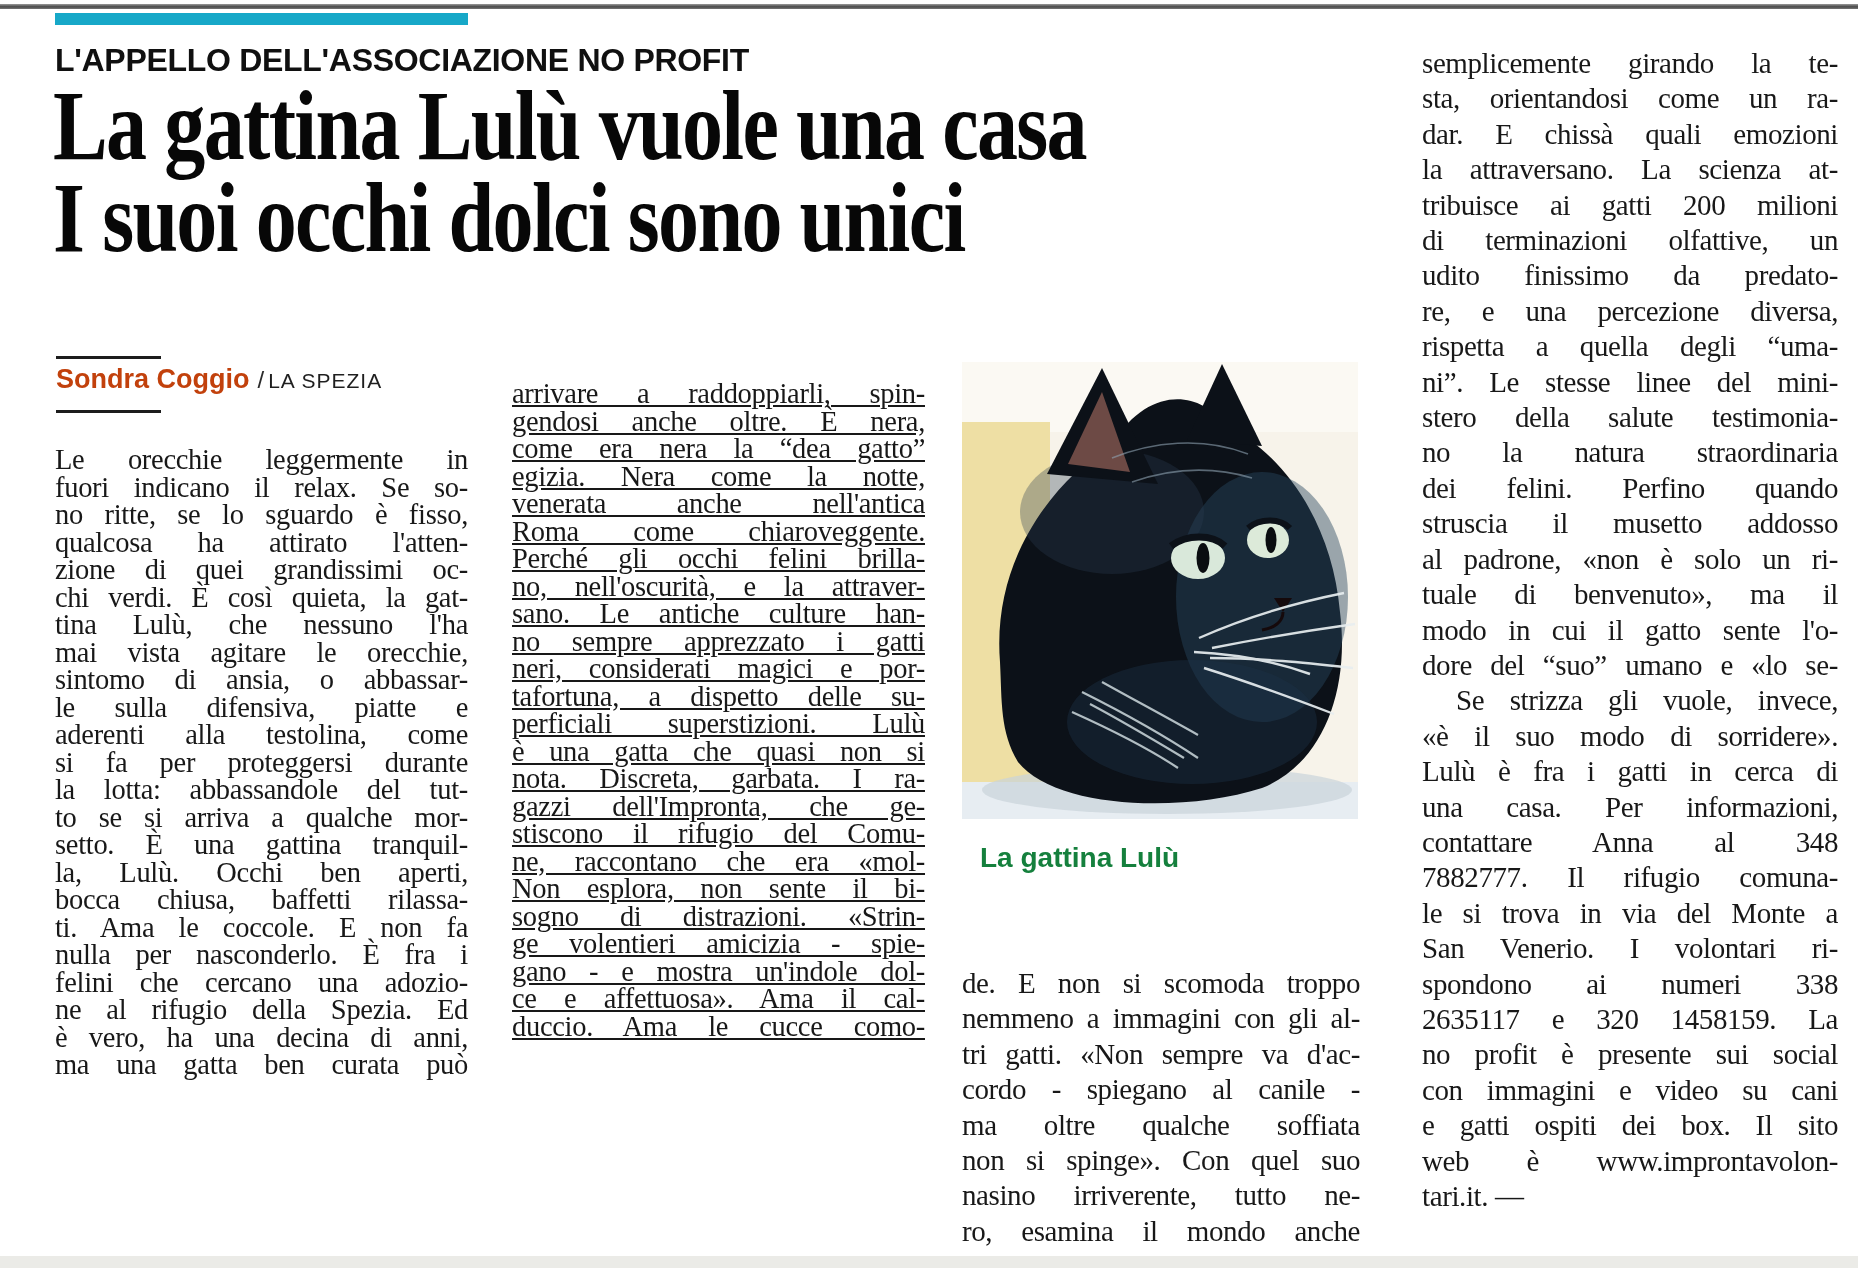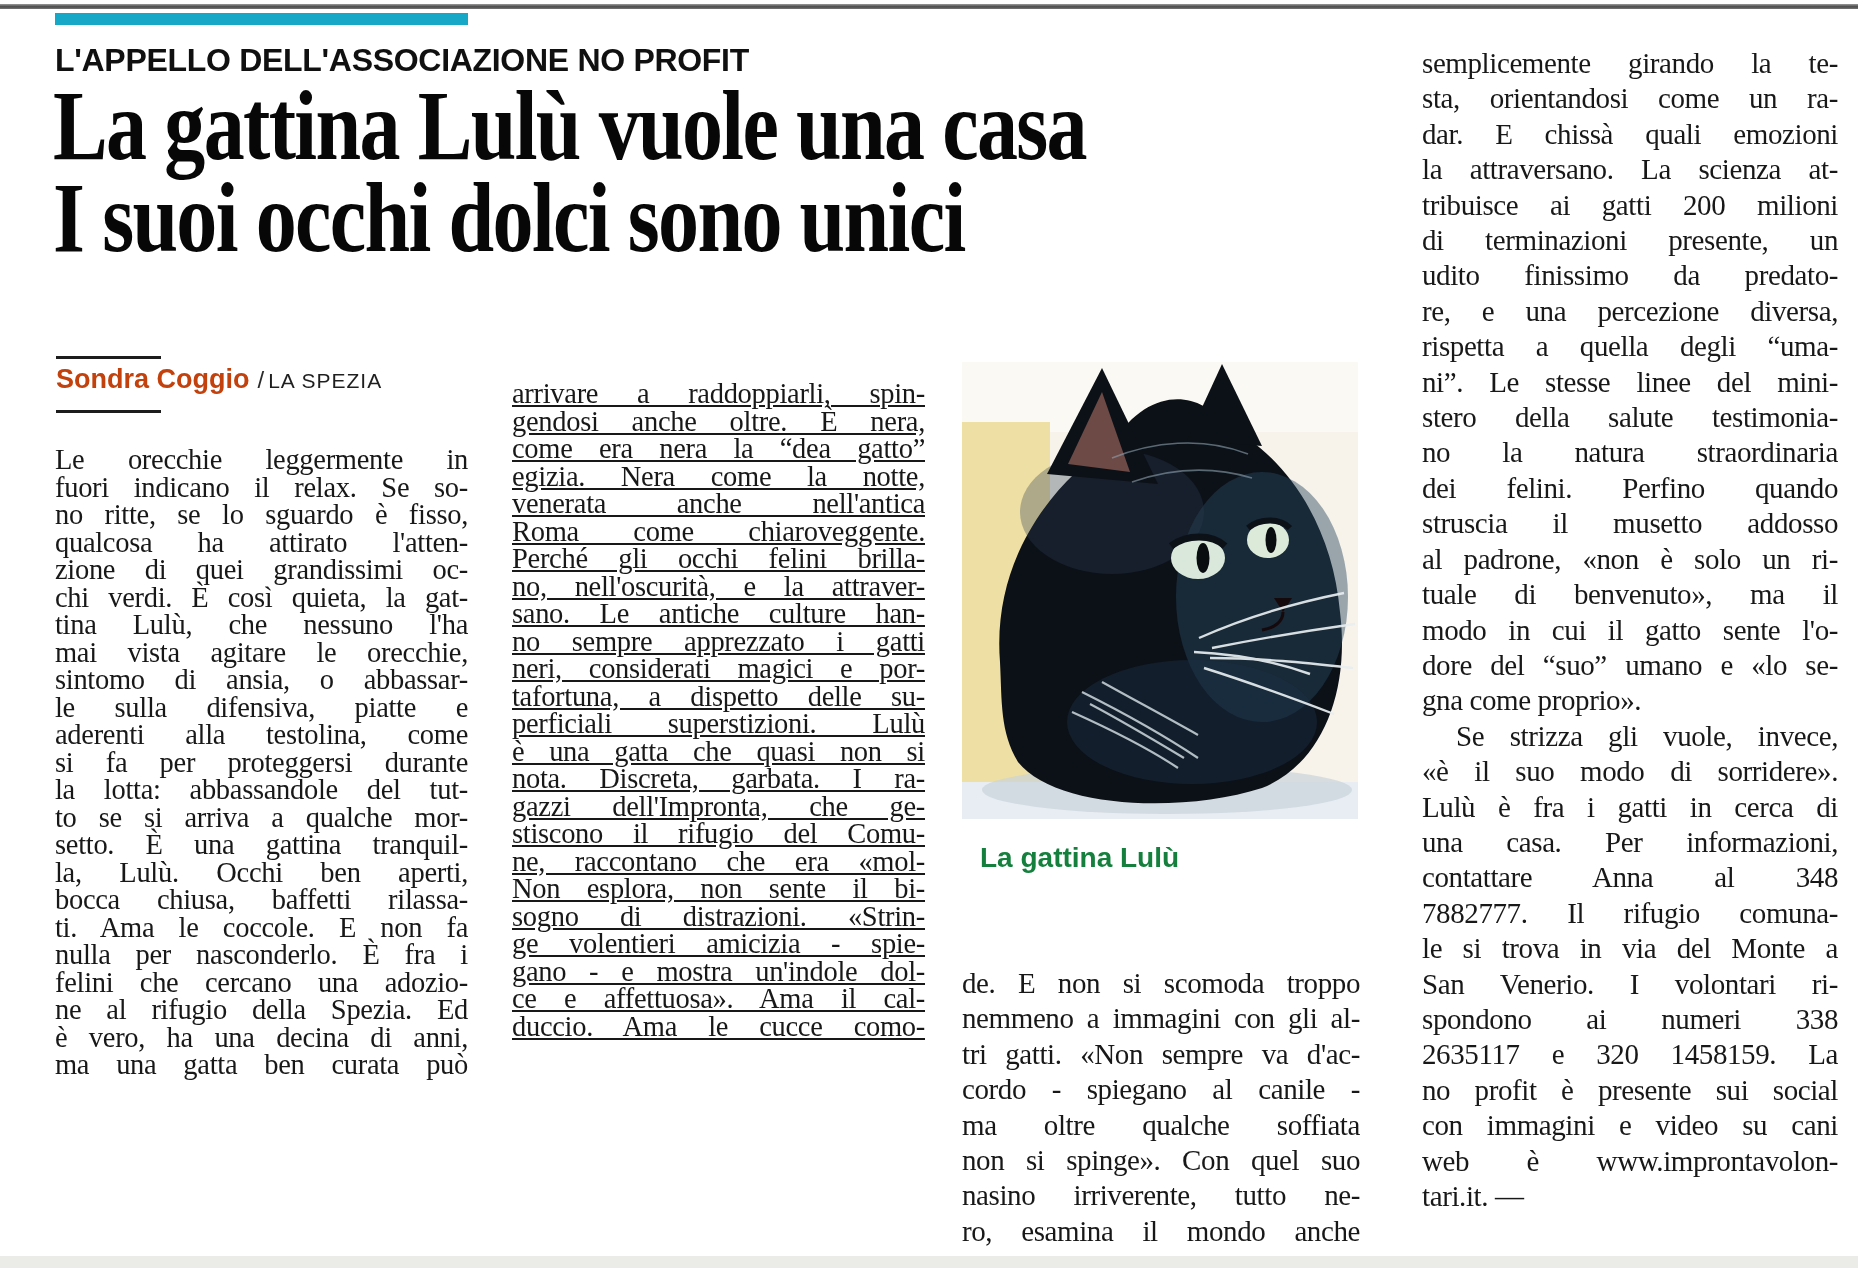--- a/index.html
+++ b/index.html
@@ -131,48 +131,48 @@
         <div class="line">ro, esamina il mondo anche</div>
       </div>
     </div>
   <div class="abs col col-large col4">
       <div class="para">
         <div class="line">semplicemente girando la te-</div>
         <div class="line">sta, orientandosi come un ra-</div>
         <div class="line">dar. E chissà quali emozioni</div>
         <div class="line">la attraversano. La scienza at-</div>
         <div class="line">tribuisce ai gatti 200 milioni</div>
-        <div class="line">di terminazioni presente, un</div>
+        <div class="line">di terminazioni olfattive, un</div>
         <div class="line">udito finissimo da predato-</div>
         <div class="line">re, e una percezione diversa,</div>
         <div class="line">rispetta a quella degli “uma-</div>
         <div class="line">ni”. Le stesse linee del mini-</div>
         <div class="line">stero della salute testimonia-</div>
         <div class="line">no la natura straordinaria</div>
         <div class="line">dei felini. Perfino quando</div>
         <div class="line">struscia il musetto addosso</div>
         <div class="line">al padrone, «non è solo un ri-</div>
         <div class="line">tuale di benvenuto», ma il</div>
         <div class="line">modo in cui il gatto sente l'o-</div>
         <div class="line">dore del “suo” umano e «lo se-</div>
-        <div class="line endline">gna come proprio».</div>
       </div>
       <div class="para indent">
         <div class="line">Se strizza gli vuole, invece,</div>
         <div class="line">«è il suo modo di sorridere».</div>
         <div class="line">Lulù è fra i gatti in cerca di</div>
         <div class="line">una casa. Per informazioni,</div>
         <div class="line">contattare Anna al 348</div>
         <div class="line">7882777. Il rifugio comuna-</div>
         <div class="line">le si trova in via del Monte a</div>
         <div class="line">San Venerio. I volontari ri-</div>
         <div class="line">spondono ai numeri 338</div>
         <div class="line">2635117 e 320 1458159. La</div>
         <div class="line">no profit è presente sui social</div>
         <div class="line">con immagini e video su cani</div>
+        <div class="line">e gatti ospiti dei box. Il sito</div>
         <div class="line">web è www.improntavolon-</div>
         <div class="line endline">tari.it. —</div>
       </div>
     </div>
 
   <div class="abs photo">
     <svg viewBox="0 0 396 457" width="396" height="457">
       <rect x="0" y="0" width="396" height="457" fill="#f7f3ea"></rect>
       <rect x="0" y="0" width="396" height="70" fill="#fbf9f3"></rect>
       <rect x="0" y="60" width="88" height="397" fill="#eedfa4"></rect>

